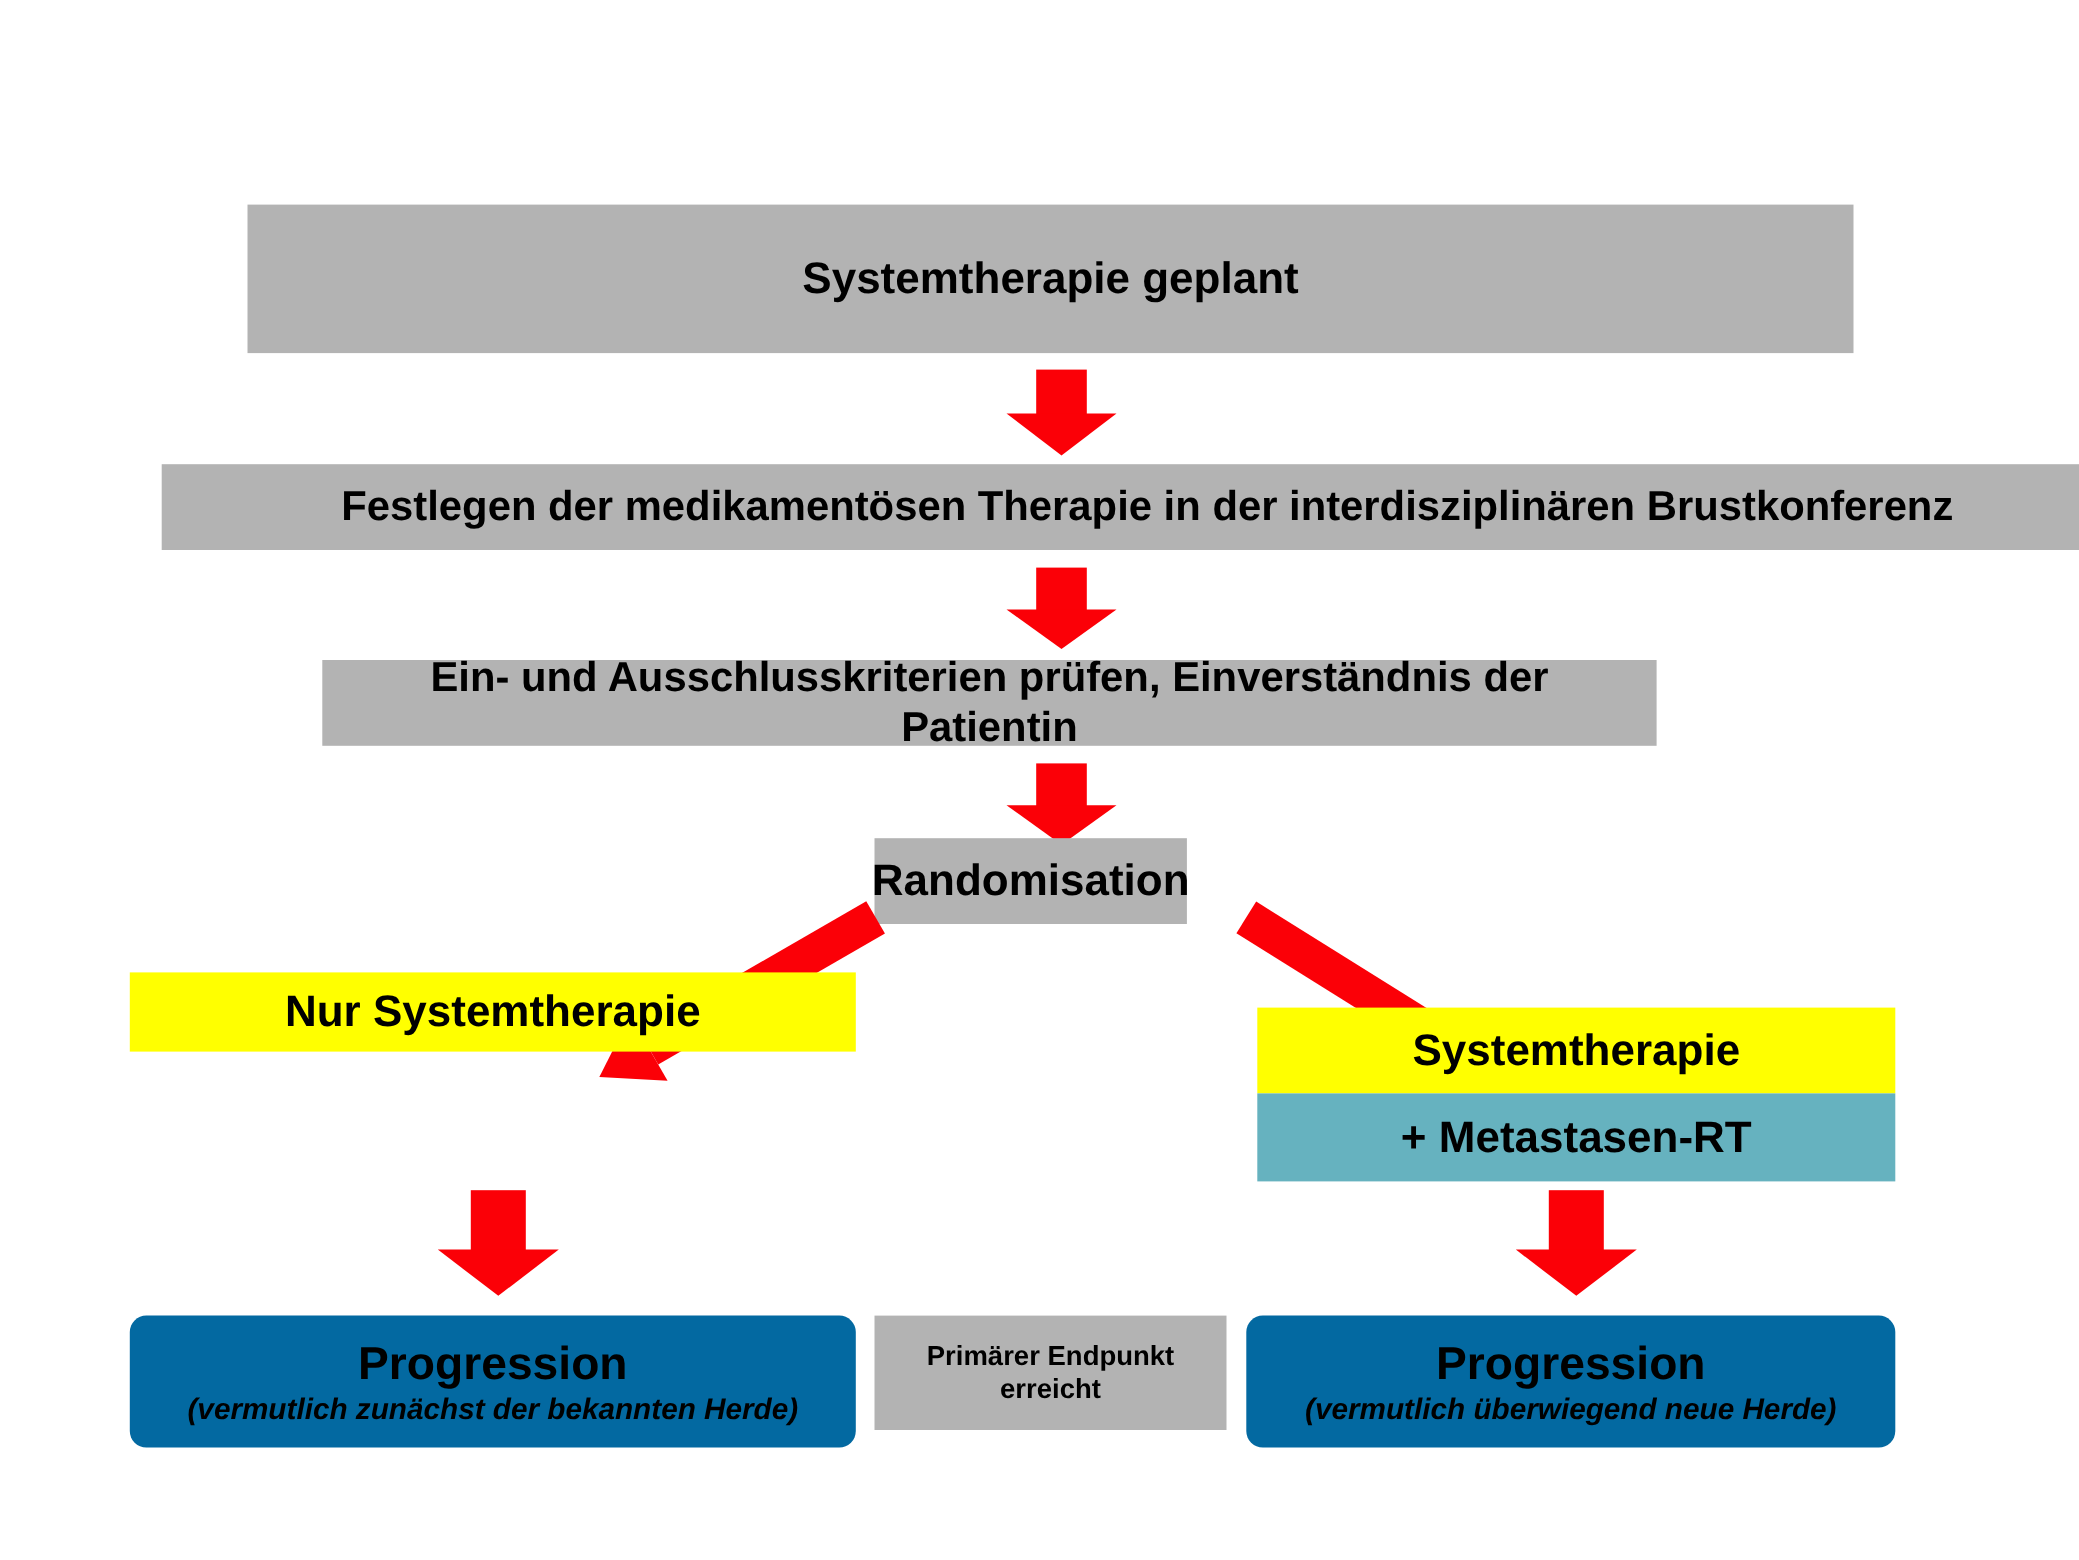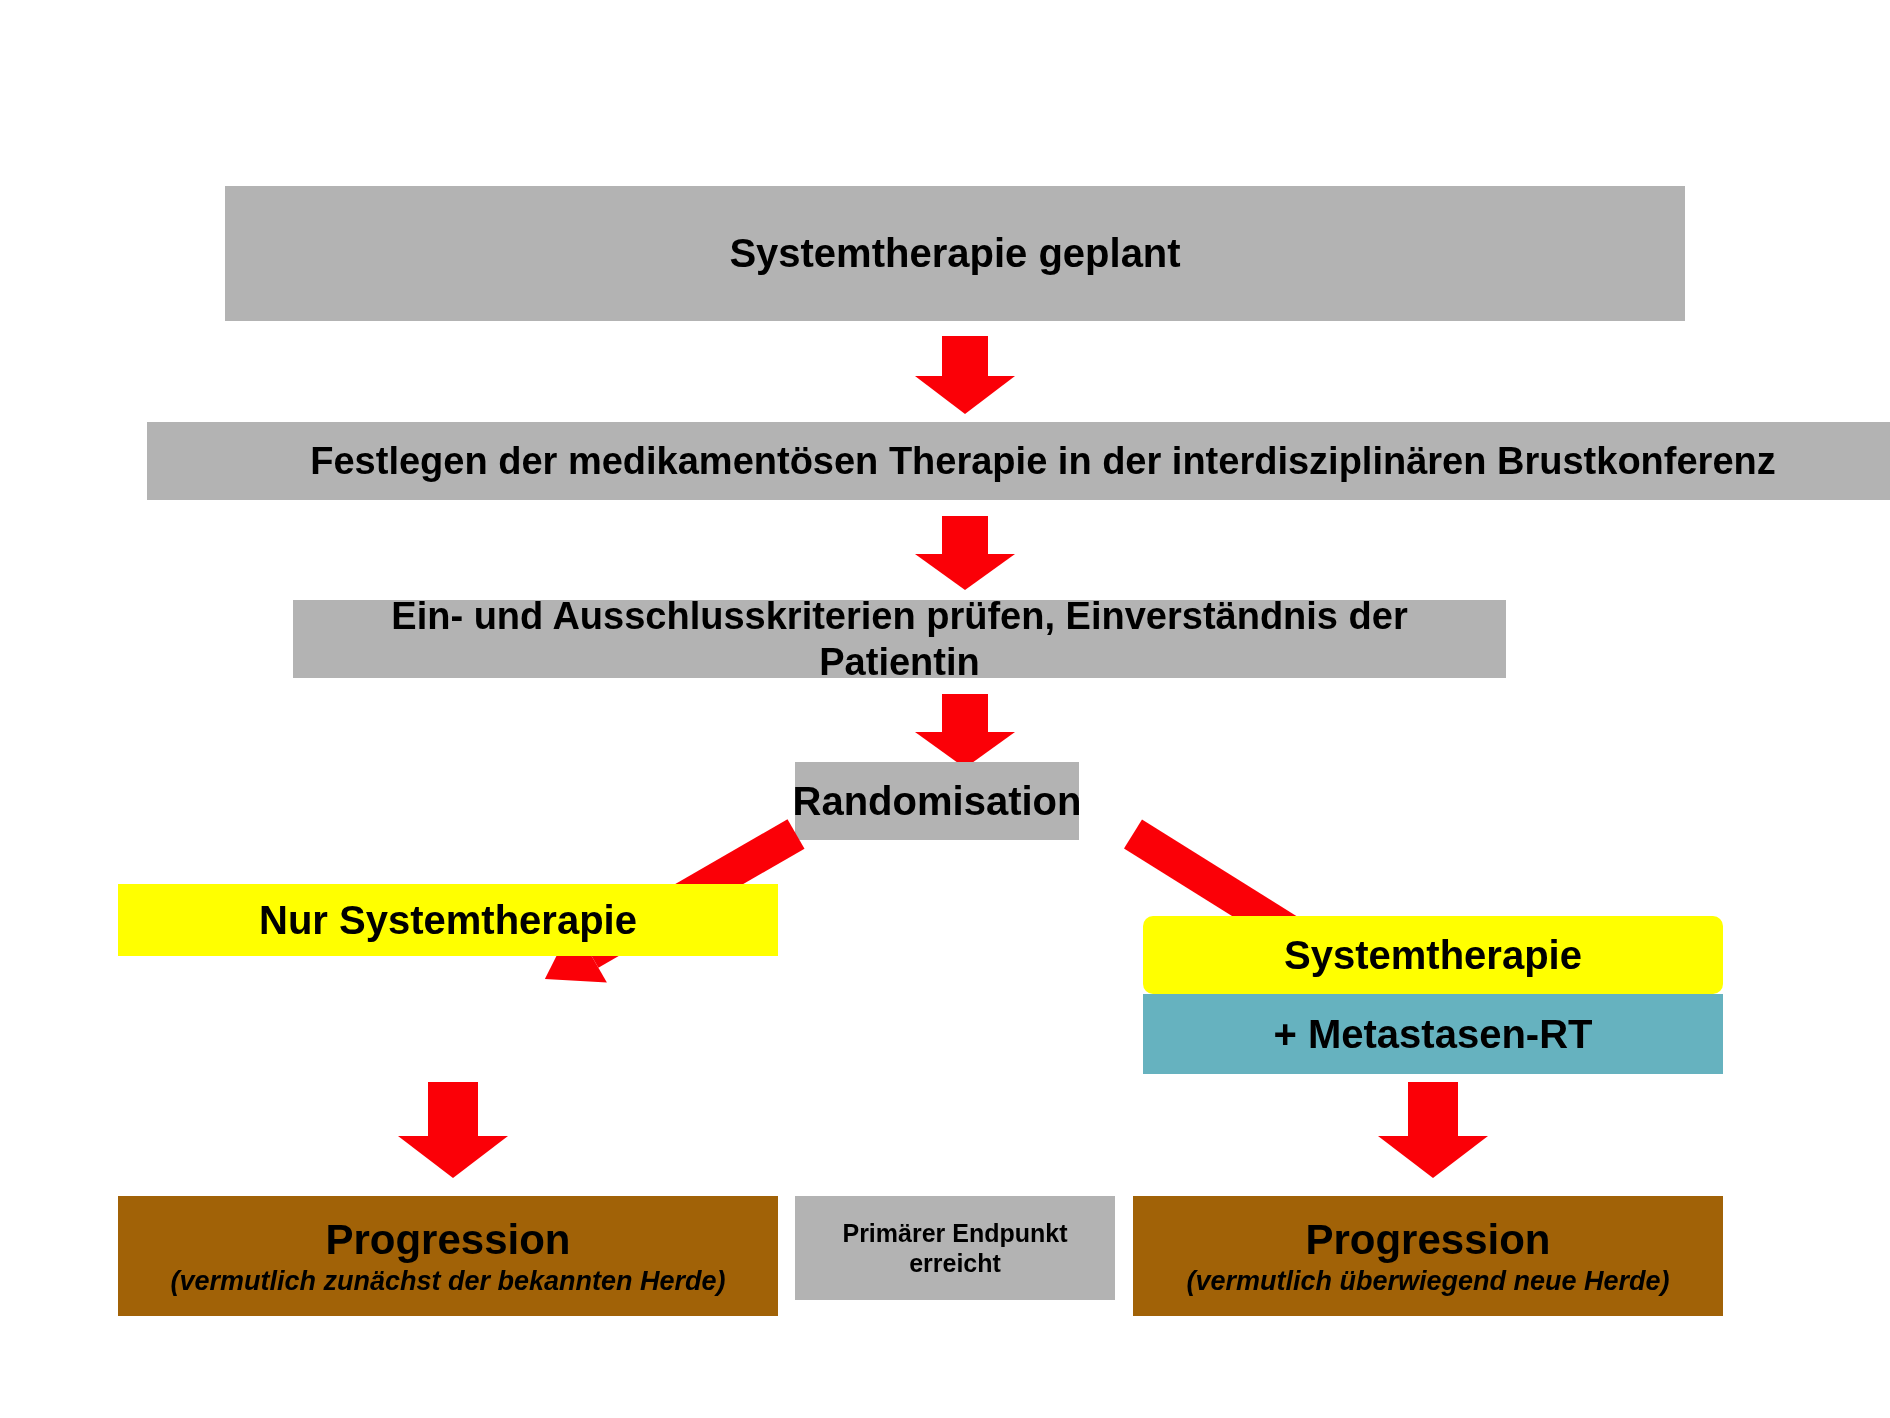--- a/index.html
+++ b/index.html
@@ -27,21 +27,21 @@
     justify-content: center;
     box-sizing: border-box;
     text-align: center;
     font-weight: bold;
     line-height: 1.22;
     color: #000000;
   }
   .gray   { background: #b3b3b3; }
   .yellow { background: #ffff00; }
   .teal   { background: #66b2bf; }
-  .pink   { background: #a16207; }
+  .pink   { background: #0369a1; border-radius: 15px; }
 
   .t-big    { font-size: 40px; }
   .t-mid    { font-size: 38px; }
   .t-prog   { font-size: 42px; }
   .t-sub    { font-size: 27px; font-style: italic; }
   .t-small  { font-size: 25px; }
 
   
   .v-arrow {
     position: absolute;
@@ -134,21 +134,21 @@
 
   <div class="d-arrow" style="left:1133px; top:800px; width:290px; height:68px; transform: rotate(32deg);">
     <div class="d-shaft" style="width:238px; height:34px;"></div>
     <div class="d-head" style="left:238px;"></div>
   </div>
 
   <div class="box yellow t-big" style="left:118px; top:884px; width:660px; height:72px;">
     <div>Nur Systemtherapie</div>
   </div>
 
-  <div class="box yellow t-big" style="left:1143px; top:916px; width:580px; height:78px;border-radius:10px;">
+  <div class="box yellow t-big" style="left:1143px; top:916px; width:580px; height:78px;">
     <div>Systemtherapie</div>
   </div>
   <div class="box teal t-big" style="left:1143px; top:994px; width:580px; height:80px;">
     <div>+ Metastasen-RT</div>
   </div>
 
   <div class="v-arrow" style="left:398px; top:1082px; width:110px; height:96px;">
     <div class="shaft" style="width:50px; height:58px;"></div>
     <div class="head" style="border-left-width:55px; border-right-width:55px; border-top-width:42px;"></div>
   </div>

